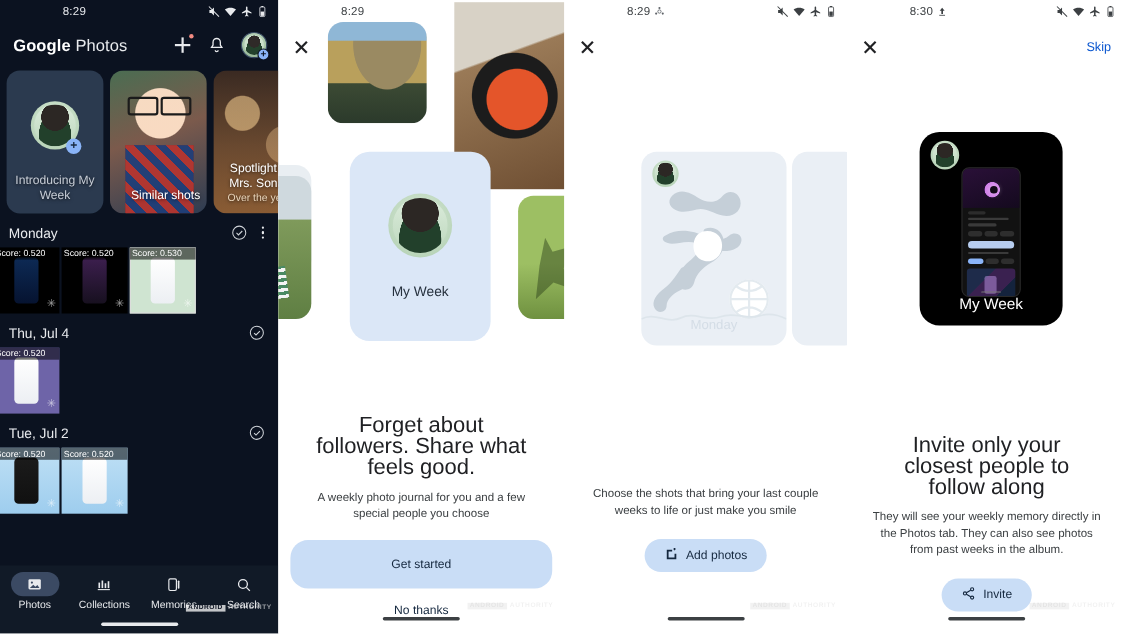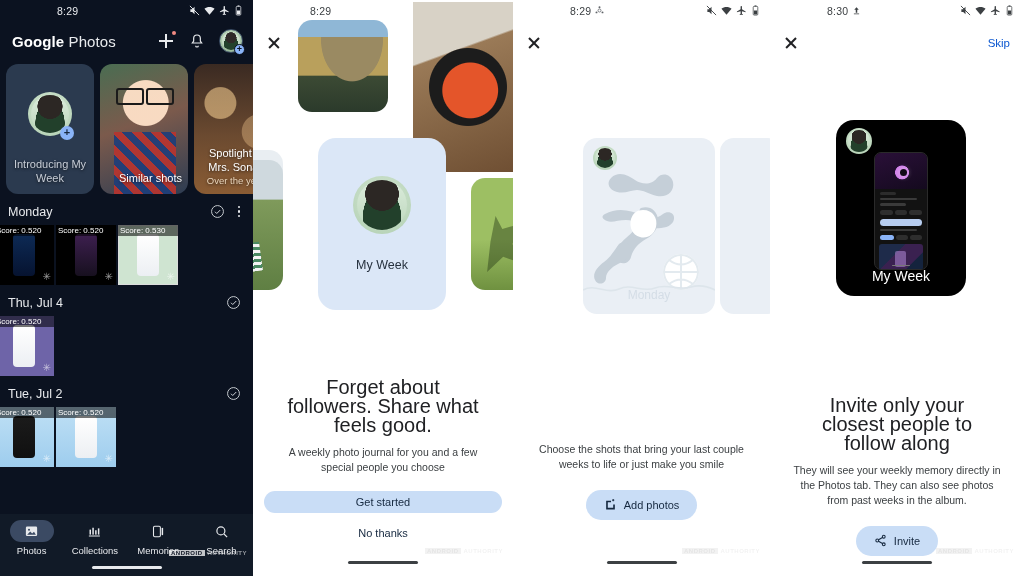--- a/index.html
+++ b/index.html
@@ -227,21 +227,21 @@
   .ob-text { position: absolute; left: 0; right: 0; }
   .ob-title {
     font-size: 20px; line-height: 19px; text-align: center;
     color: #202124; padding: 0 32px; font-weight: 400;
   }
   .ob-sub {
     font-size: 10.5px; line-height: 15px; text-align: center;
     color: #3c4043; padding: 10px 22px 0;
   }
   .btn-wide {
-    margin: 16px auto 0; width: 238px; height: 22px;
+    margin: 16px auto 0; width: 238px; height: 44px;
     background: #c9ddf6; border-radius: 16px;
     display: flex; align-items: center; justify-content: center;
     font-size: 11px; color: #15283f;
   }
   .btn-pill {
     margin: 18px auto 0; height: 30px; border-radius: 16px;
     background: #c9ddf6; display: inline-flex; align-items: center;
     gap: 7px; padding: 0 18px; font-size: 11px; color: #15283f;
   }
   .center { text-align: center; }

